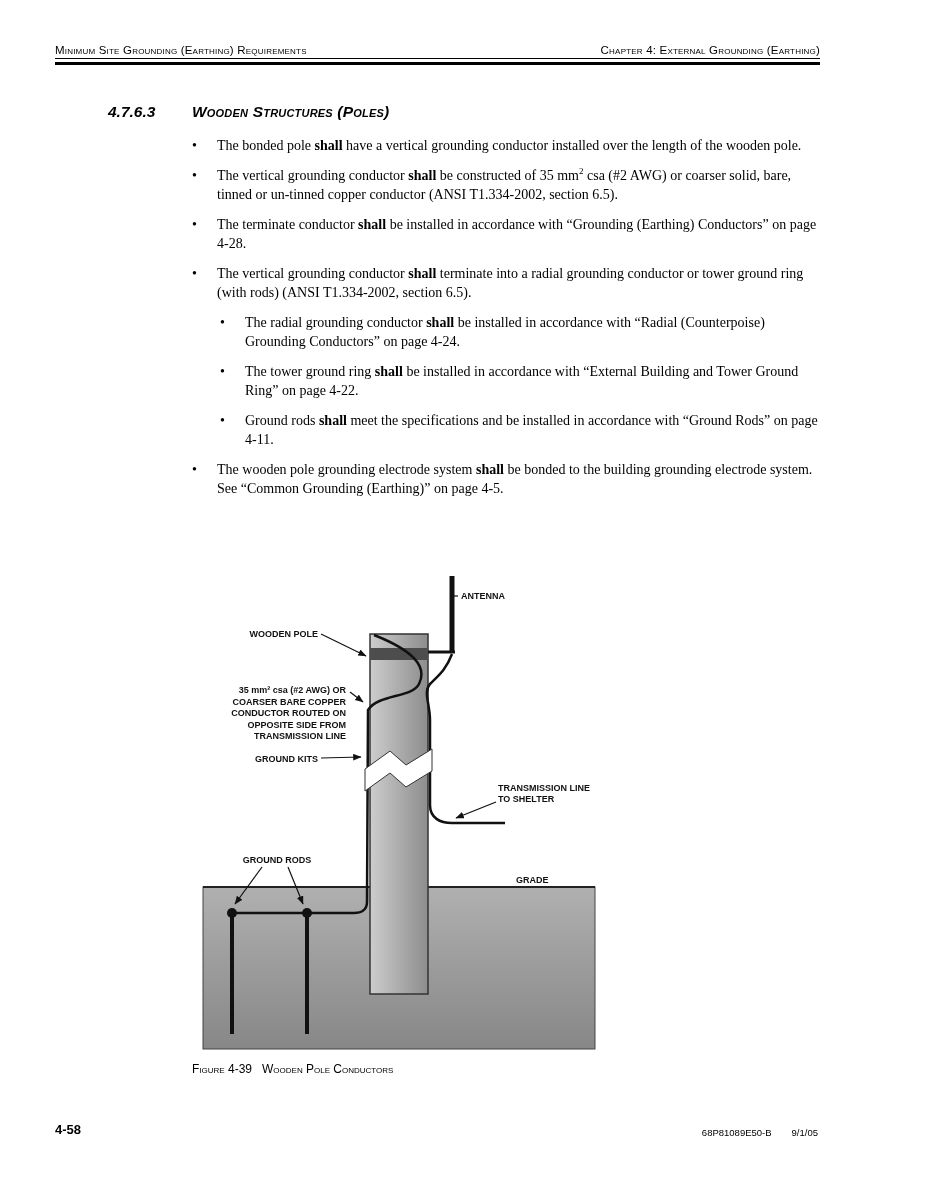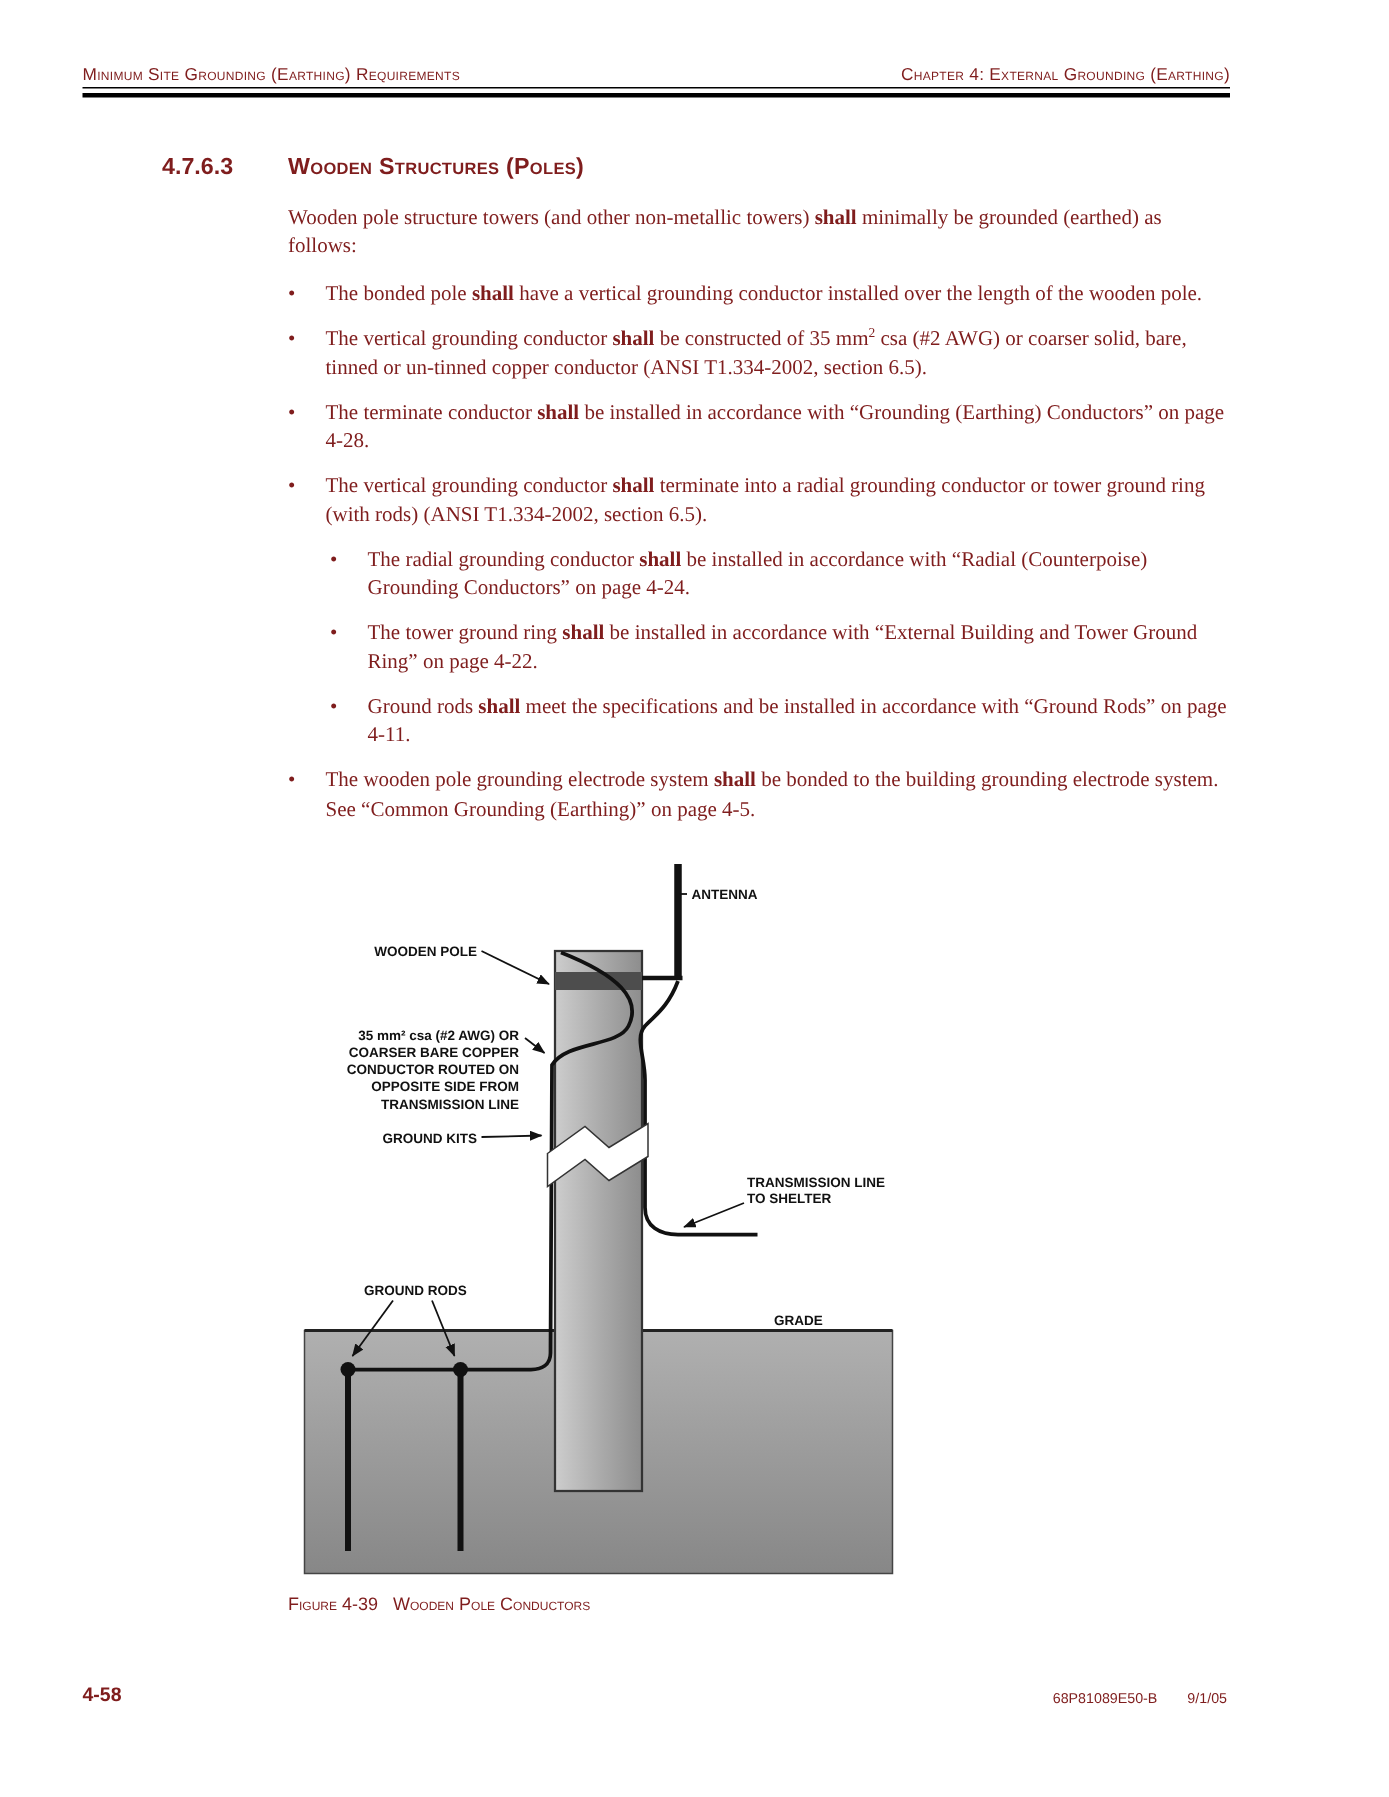--- a/index.html
+++ b/index.html
@@ -1,32 +1,32 @@
 <!DOCTYPE html>
 <html><head>
 <meta charset="utf-8">
 <style>
   * { margin:0; padding:0; box-sizing:border-box; }
   html,body { background:#fff; }
   .page {
     position:relative; width:926px; height:1198px; background:#fff;
-    font-family:"Liberation Serif", serif; color:#7f1d1d; overflow:hidden;
+    font-family:"Liberation Serif", serif; color:#000000; overflow:hidden;
   }
   
   .header { position:absolute; left:55px; right:106px; top:44px; }
   .header-row {
     display:flex; justify-content:space-between; align-items:flex-end;
     font-family:"Liberation Sans", sans-serif; font-variant:small-caps;
     font-size:11.5px; letter-spacing:0.2px;
     border-bottom:1px solid #000; padding-bottom:2px;
   }
   .header-rule { height:3px; background:#000; margin-top:3px; }
   
   .content { position:absolute; left:108px; top:103px; width:712px; }
-  .section-heading { display:flex; font-family:"Liberation Sans", sans-serif; font-weight:bold; font-size:15.5px; }
+  .section-heading { display:flex; font-family:"Liberation Sans", sans-serif; font-weight:bold; font-size:15.5px;font-style:italic; }
   .section-number { width:84px; flex-shrink:0; }
   .section-title { font-variant:small-caps; letter-spacing:0.2px; }
   .body { margin-left:84px; margin-top:15px; width:628px; font-size:14px; line-height:1.36; }
   .body b { font-weight:bold; }
   sup.s2 { font-size:9px; vertical-align:super; line-height:0; }
   ul.bullets { list-style:none; margin-top:13px; }
   li.bullet { display:flex; margin-bottom:11px; }
   li.bullet .marker { width:25px; flex-shrink:0; }
   li.bullet .btext { flex:1; }
   li.bullet.sub { margin-left:28px; }
@@ -55,21 +55,20 @@
     <div class="header-rule"></div>
   </div>
 
   <div class="content">
     <div class="section-heading">
       <span class="section-number">4.7.6.3</span>
       <span class="section-title">Wooden Structures (Poles)</span>
     </div>
 
     <div class="body">
-      <p><span>Wooden pole structure towers (and other non-metallic towers) </span><b>shall</b><span> minimally be grounded (earthed) as follows:</span></p>
 
       <ul class="bullets">
         <li class="bullet">
           <span class="marker">•</span>
           <span class="btext"><span>The bonded pole </span><b>shall</b><span> have a vertical grounding conductor installed over the length of the wooden pole.</span></span>
         </li>
         <li class="bullet">
           <span class="marker">•</span>
           <span class="btext"><span>The vertical grounding conductor </span><b>shall</b><span> be constructed of 35 mm</span><sup class="s2">2</sup><span> csa (#2 AWG) or coarser solid, bare, tinned or un-tinned copper conductor (ANSI T1.334-2002, section 6.5).</span></span>
         </li>

